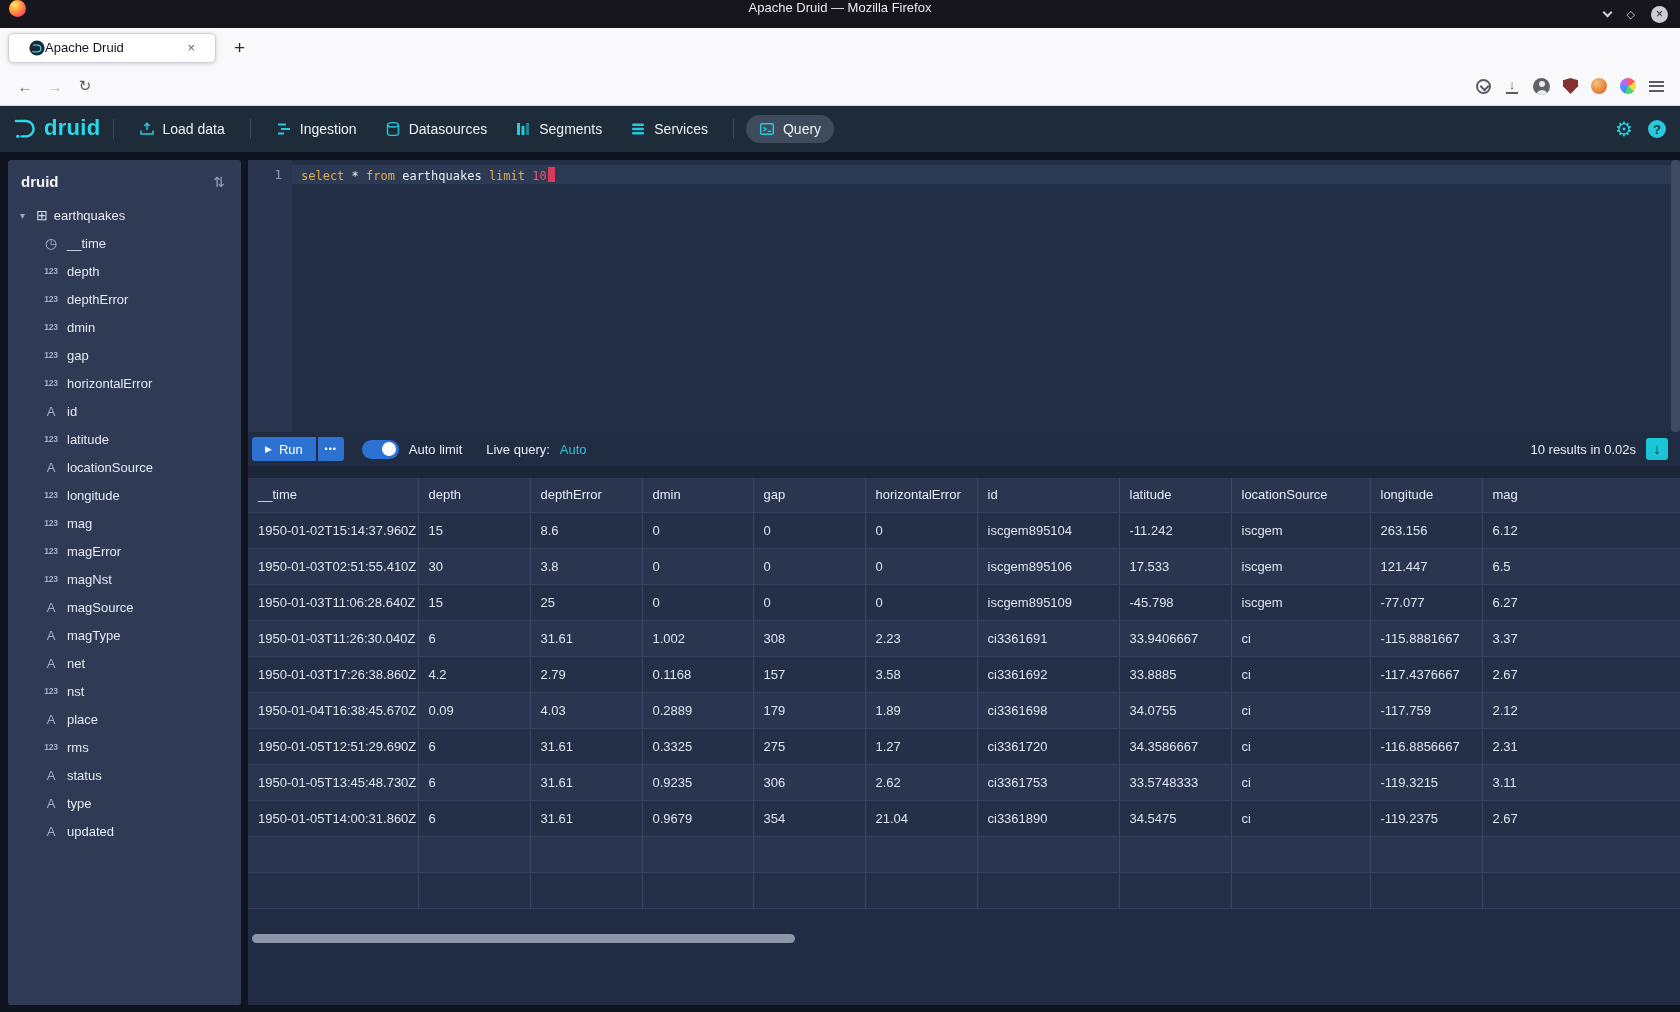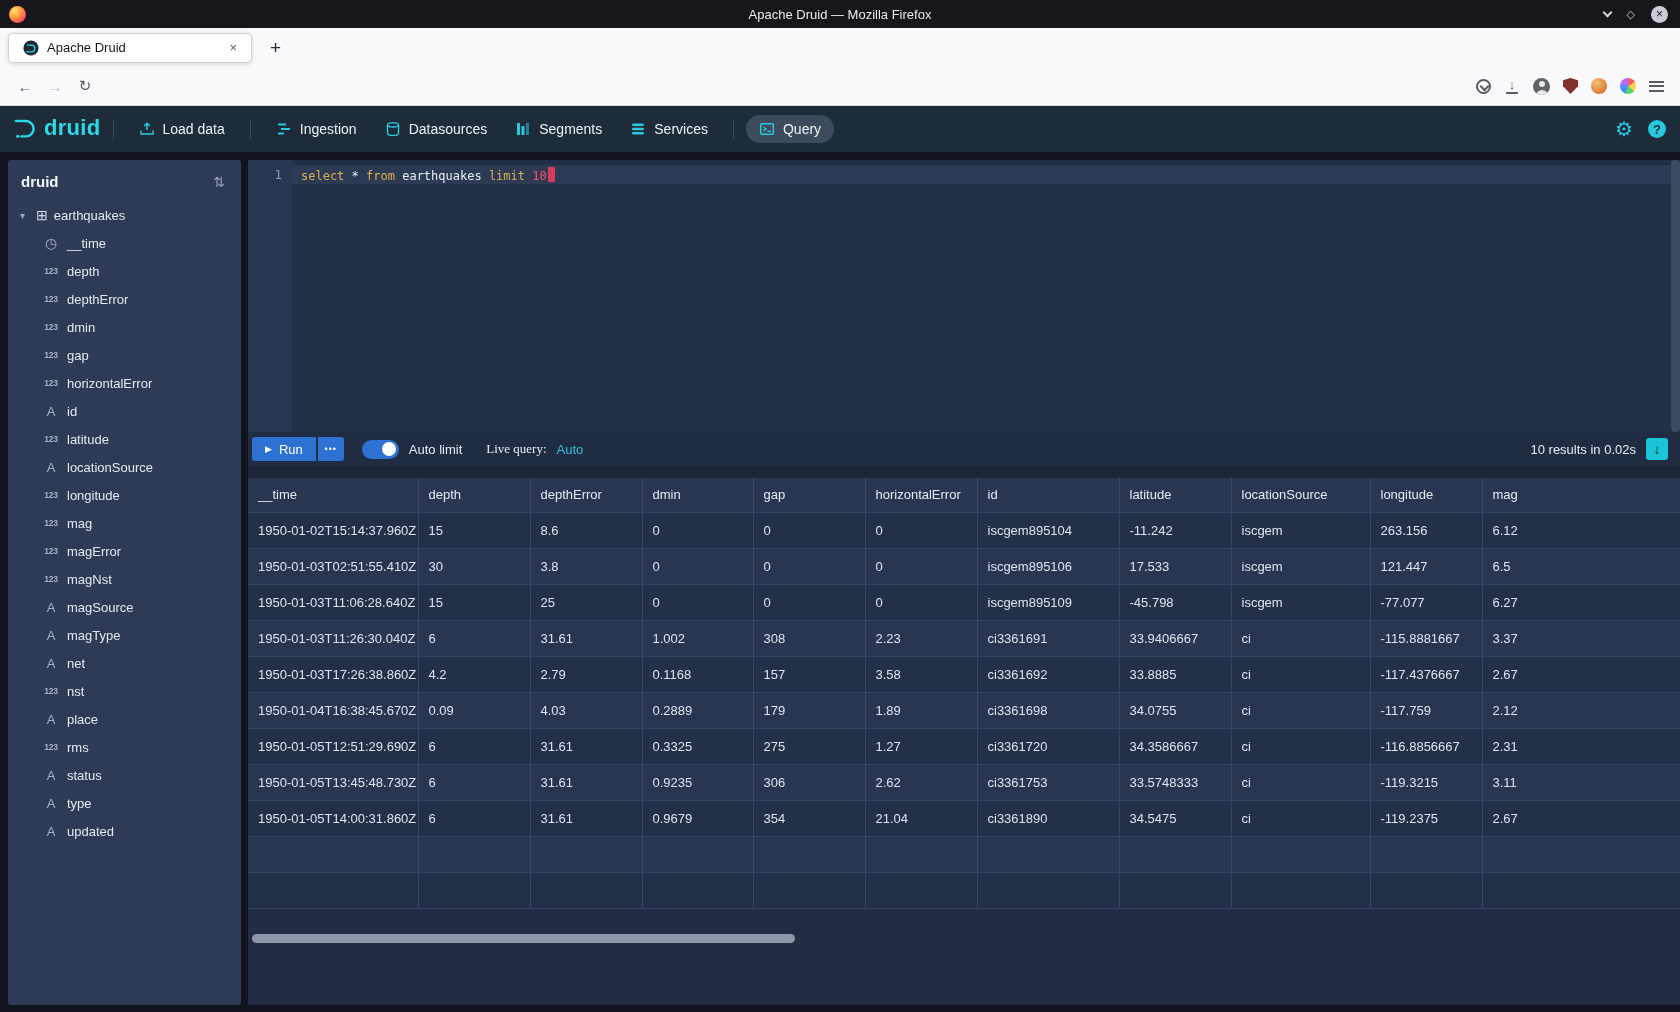--- a/index.html
+++ b/index.html
@@ -4,32 +4,32 @@
 <style>
   * { box-sizing: border-box; }
   html,body { margin:0; padding:0; }
   body {
     width:1680px; height:1012px; overflow:hidden;
     background:#0f141f;
     font-family:"Liberation Sans", sans-serif;
   }
 
   
-  .titlebar { height:28px; background:#17161d; display:flex; align-items:center; position:relative; }
+  .titlebar { height:28px; background:#17161d; display:flex; position:relative; }
   .ff-logo { width:17px; height:17px; border-radius:50%; margin-left:9px;
     background:radial-gradient(circle at 32% 30%, #ffe66b 0%, #ff9a3d 40%, #ff4f5e 72%, #c23a8c 100%); }
   .tb-title { position:absolute; left:0; right:0; text-align:center; color:#e9e9ef; font-size:13px; pointer-events:none; }
   .win-controls { margin-left:auto; margin-right:12px; display:flex; align-items:center; gap:16px; z-index:2; }
   .chev-down { display:inline-block; width:7px; height:7px; border-left:2px solid #cfd0d8; border-bottom:2px solid #cfd0d8; transform:rotate(-45deg); margin-top:-3px; }
   .wc-max { color:#cfd0d8; font-size:11px; }
   .wc-close { width:17px; height:17px; border-radius:50%; background:#cbccd4; color:#17161d; display:flex; align-items:center; justify-content:center; font-size:12px; line-height:1; }
 
   
   .tabbar { height:39px; background:#f9f9fb; display:flex; align-items:center; padding:0 8px; gap:8px; }
-  .tab { width:244px; height:30px; background:#ffffff; border:1px solid #cfcfd8; border-radius:5px; display:flex; align-items:center; gap:8px; padding:0 14px; font-size:13px; color:#15141a; box-shadow:0 1px 4px rgba(0,0,0,.15); }
+  .tab { width:208px; height:30px; background:#ffffff; border:1px solid #cfcfd8; border-radius:5px; display:flex; align-items:center; padding:0 20px; font-size:13px; color:#15141a; box-shadow:0 1px 4px rgba(0,0,0,.15); }
   .tab .t-title { flex:1; white-space:nowrap; overflow:hidden; }
   .tab-close { color:#5b5b66; font-size:13px; }
   .newtab { font-size:19px; color:#2b2a33; padding:2px 10px; }
 
   
   .toolbar { height:39px; background:#f9f9fb; border-bottom:1px solid #d9d9e0; display:flex; align-items:center; padding:0 10px; }
   .tb-btn { width:30px; height:30px; display:flex; align-items:center; justify-content:center; font-size:15px; color:#5b5b66; }
   .tb-btn.fwd { color:#b9b9c1; }
   .urlbar { flex:0 0 1005px; height:30px; margin:0 8px 0 4px; background:#f0f0f4; border-radius:6px; display:flex; align-items:center; padding:0 10px; gap:9px; font-size:13px; }
   .shield-icon { width:12px; height:13px; background:#5f5f68; clip-path:polygon(50% 0,100% 16%,100% 52%,50% 100%,0 52%,0 16%); flex:none; }
@@ -96,21 +96,21 @@
   .cursor { display:inline-block; width:7px; height:15px; background:#d93a5c; vertical-align:-2px; margin-left:1px; }
   .editor-scroll { position:absolute; top:0; right:0; width:9px; height:100%; background:#3e4962; border-radius:4px; }
 
   
   .runbar { height:34px; background:#202c42; display:flex; align-items:center; gap:10px; padding:0 10px 0 4px; font-size:13px; color:#e8edf4; }
   .run-btn { display:flex; align-items:center; gap:7px; height:24px; padding:0 13px; background:#2d72d2; color:#fff; border:none; border-radius:3px 0 0 3px; font-size:13px; font-family:inherit; }
   .play-icon { font-size:9px; }
   .more-btn { height:24px; width:26px; margin-left:-8px; background:#2d72d2; color:#fff; border:none; border-radius:0 3px 3px 0; font-size:9px; letter-spacing:1px; padding:0; }
   .switch { width:37px; height:19px; border-radius:10px; background:#2d72d2; position:relative; margin-left:8px; flex:none; }
   .knob { position:absolute; top:2.5px; right:3px; width:14px; height:14px; border-radius:50%; background:#fff; }
-  .live-label { margin-left:14px;font-family:Liberation Serif, serif; }
+  .live-label { margin-left:14px; }
   .live-value { color:#2fc1d8; }
   .rb-spacer { flex:1; }
   .dl-btn { width:22px; height:22px; background:#19c5d6; color:#14202e; border-radius:3px; display:flex; align-items:center; justify-content:center; font-size:14px; font-weight:bold; margin-right:2px; }
 
   .gap-strip { height:12px; background:#1c2637; }
 
   
   .table-wrap { flex:1; background:#222d45; position:relative; overflow:hidden; }
   table.results { border-collapse:collapse; table-layout:fixed; width:100%; }
   table.results th, table.results td {

